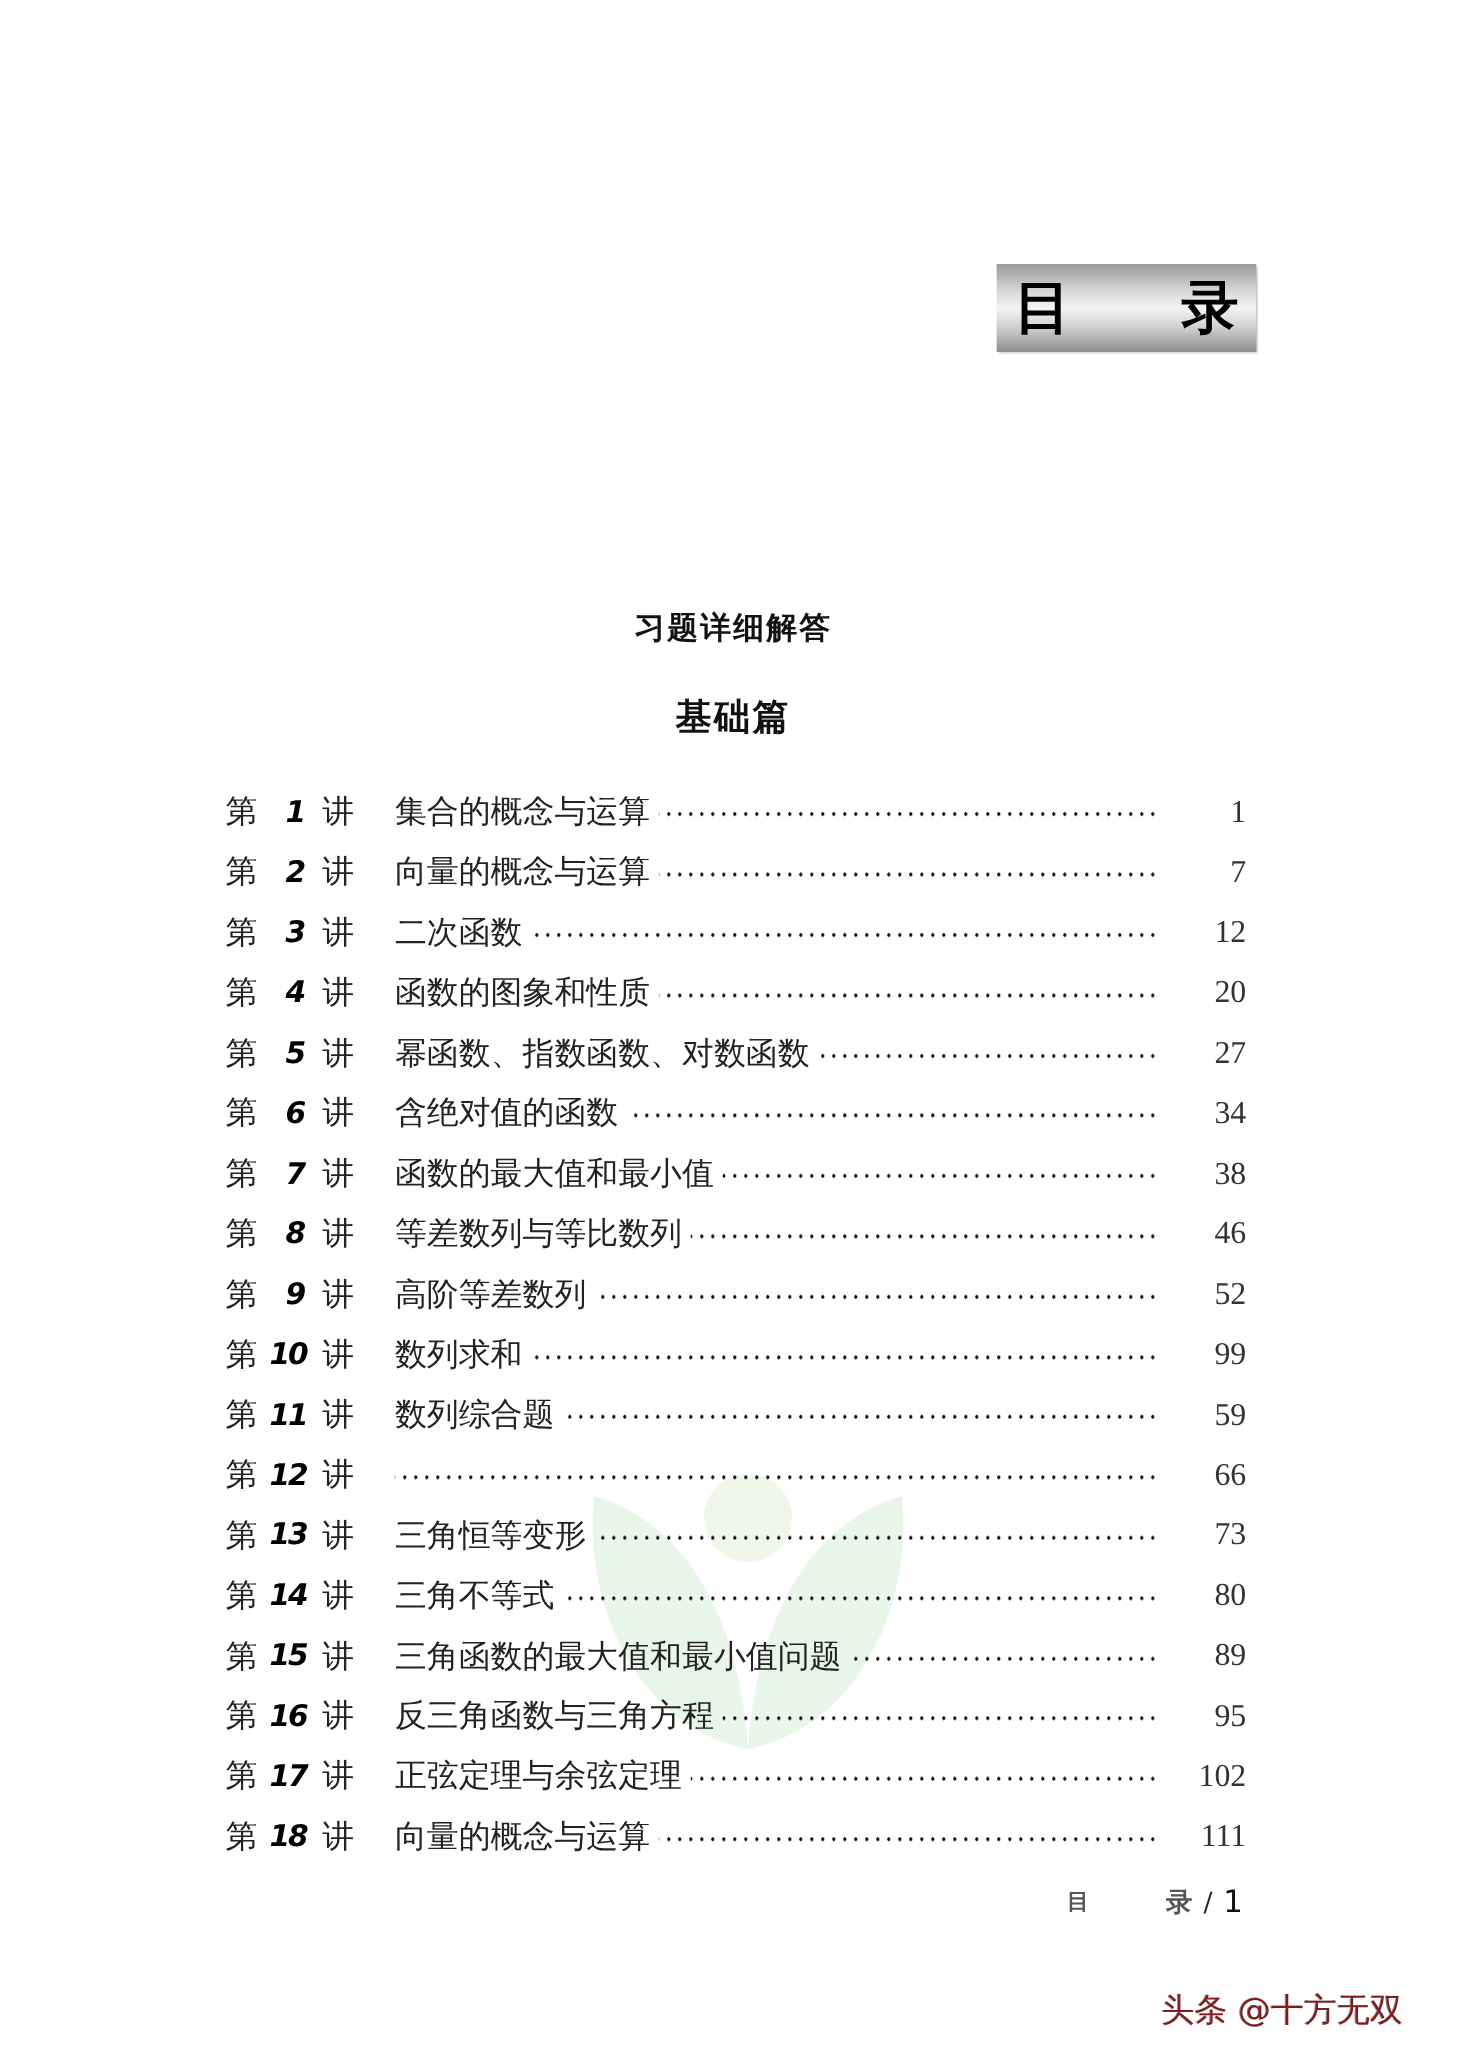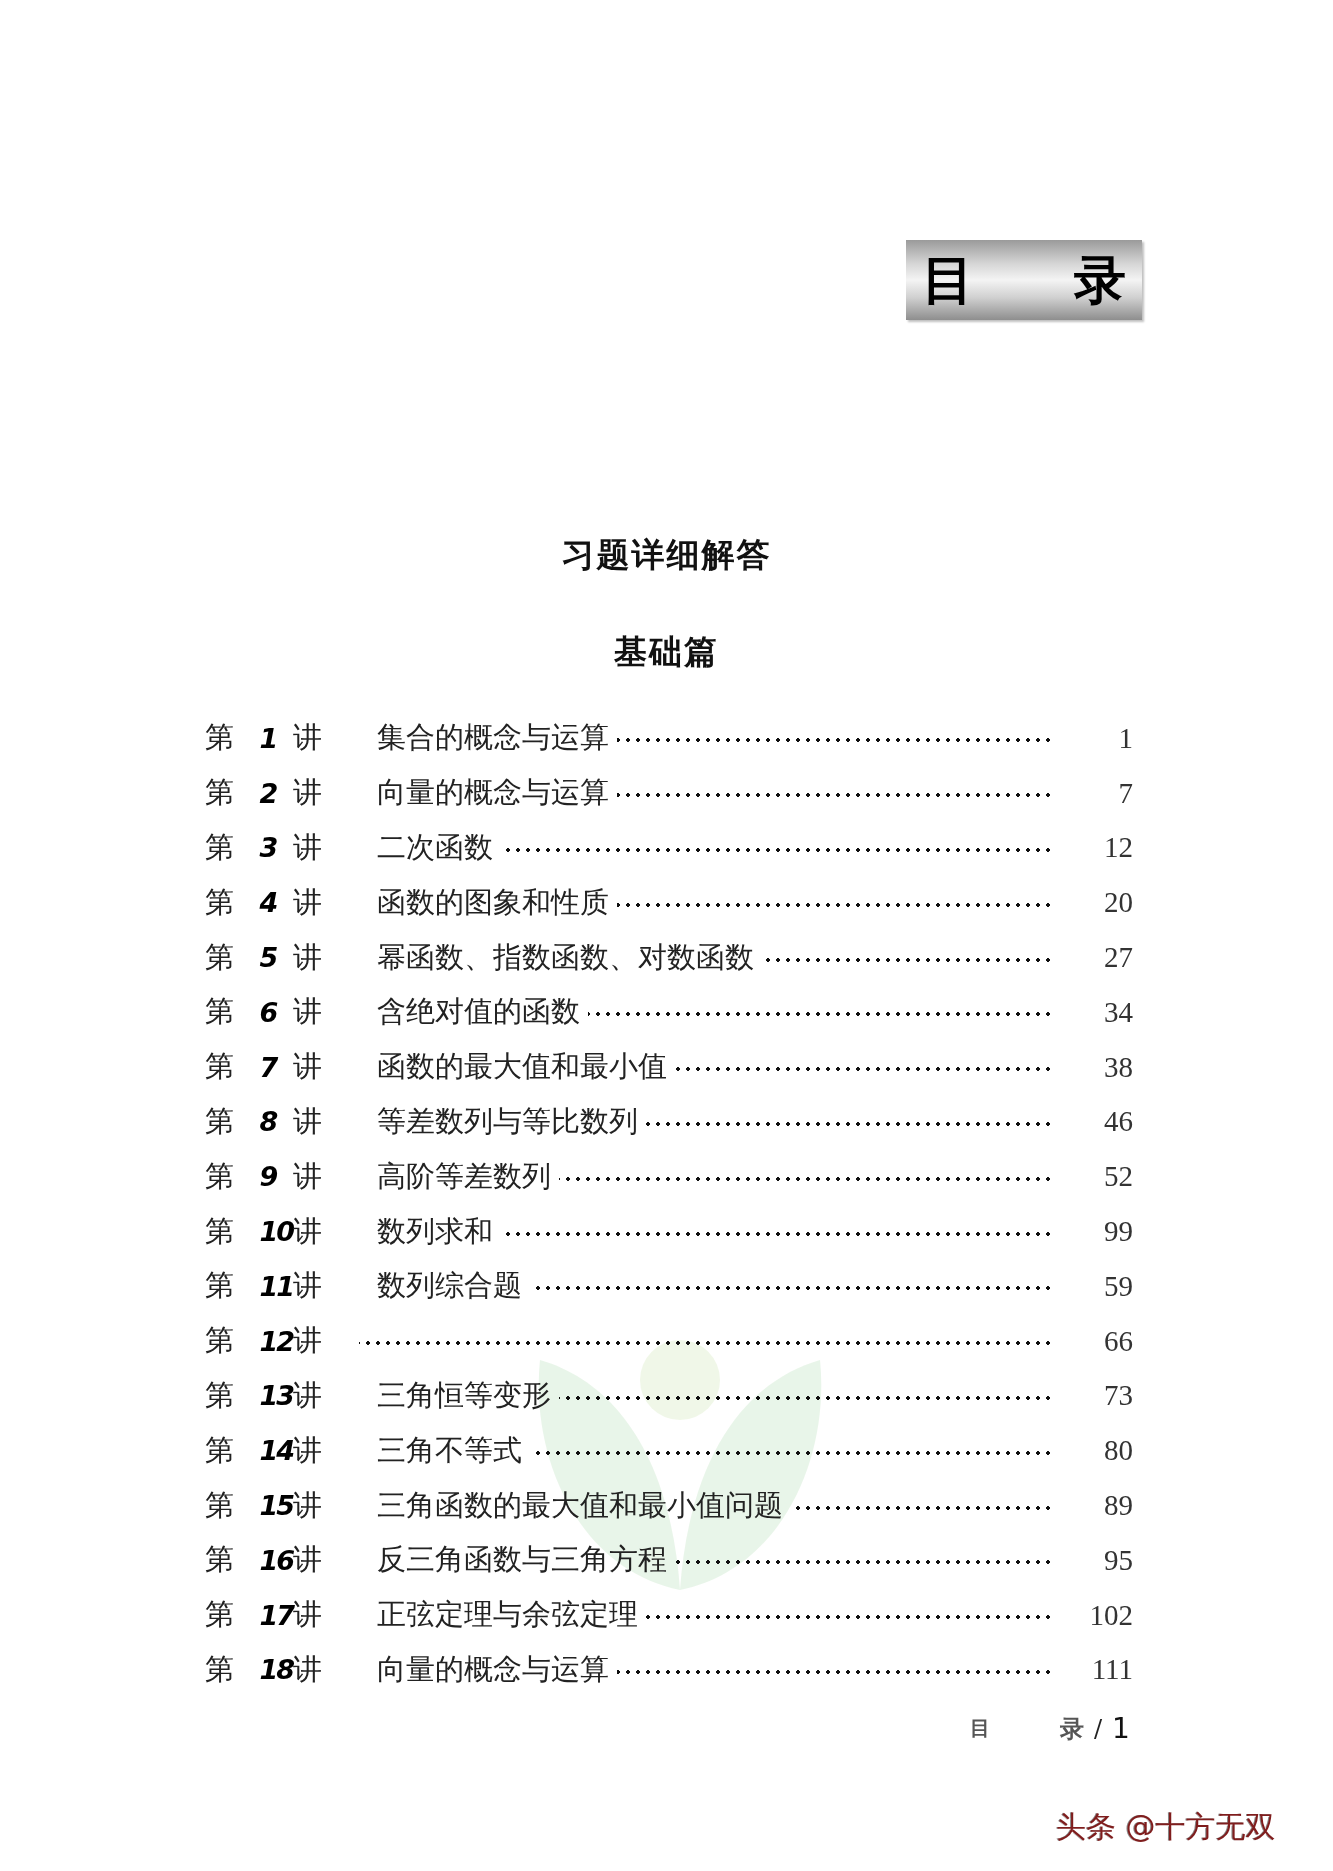--- a/index.html
+++ b/index.html
@@ -11,36 +11,36 @@
       position: absolute; left: 906px; top: 240px; width: 236px; height: 80px;
       background: linear-gradient(to bottom, #9a9a9a 0%, #d6d6d6 30%, #f4f4f4 50%, #d0d0d0 72%, #8e8e8e 100%);
       box-shadow: 2px 2px 2px rgba(0,0,0,0.25);
       display: flex; justify-content: space-between; align-items: center; padding: 0 16px; box-sizing: border-box;
     }
     .title-box span { font-size: 52px; font-weight: bold; color: #000; font-family: "DejaVu Serif", serif; line-height: 1; }
     .section-title {
       position: absolute; left: 0; width: 1333px; text-align: center;
       font-family: "DejaVu Sans", "Liberation Sans", sans-serif; font-weight: bold; color: #111;
     }
-    .sec1 { top: 533px; font-size: 33px; letter-spacing: 2px; }
+    .sec1 { top: 552px; font-size: 28px; letter-spacing: 2px; }
     .sec2 { top: 630px; font-size: 33px; letter-spacing: 2px; }
     .toc {
       position: absolute; left: 205px; top: 711px; width: 940px;
     }
     .row {
       height: 54.8px; display: flex; align-items: center; font-size: 29px; color: #222;
     }
     .di { width: 40px; display: inline-block; }
     .num {
       width: 48px; display: inline-block; text-align: center; font-style: italic; font-weight: bold;
       font-family: "DejaVu Sans", sans-serif; font-size: 27px; color: #000;
     }
-    .num.two { text-align: right; width: 48px; letter-spacing: -2px; }
+    .num.two { text-align: left; width: 48px; letter-spacing: -2px; }
     .jiang { width: 66px; display: inline-block; }
-    .title { white-space: nowrap; padding-right: 8px; background: transparent; position: relative; z-index: 1; margin-left: 18px; }
+    .title { white-space: nowrap; padding-right: 8px; background: transparent; position: relative; z-index: 1; }
     .leader {
       flex: 1; height: 4px; align-self: center; margin-top: 4px;
       background-image: radial-gradient(circle, #111 1.6px, transparent 1.8px);
       background-size: 10px 4px; background-repeat: repeat-x; background-position: right center;
       position: relative; z-index: 1;
     }
     .page { width: 80px; text-align: right; font-family: "Liberation Serif", serif; font-size: 29px; color: #333; padding-right: 12px; }
     .footer {
       position: absolute; top: 1712px; left: 970px; font-size: 24px; color: #555; font-weight: bold;
       font-family: "DejaVu Serif", serif; display: flex; align-items: center;

